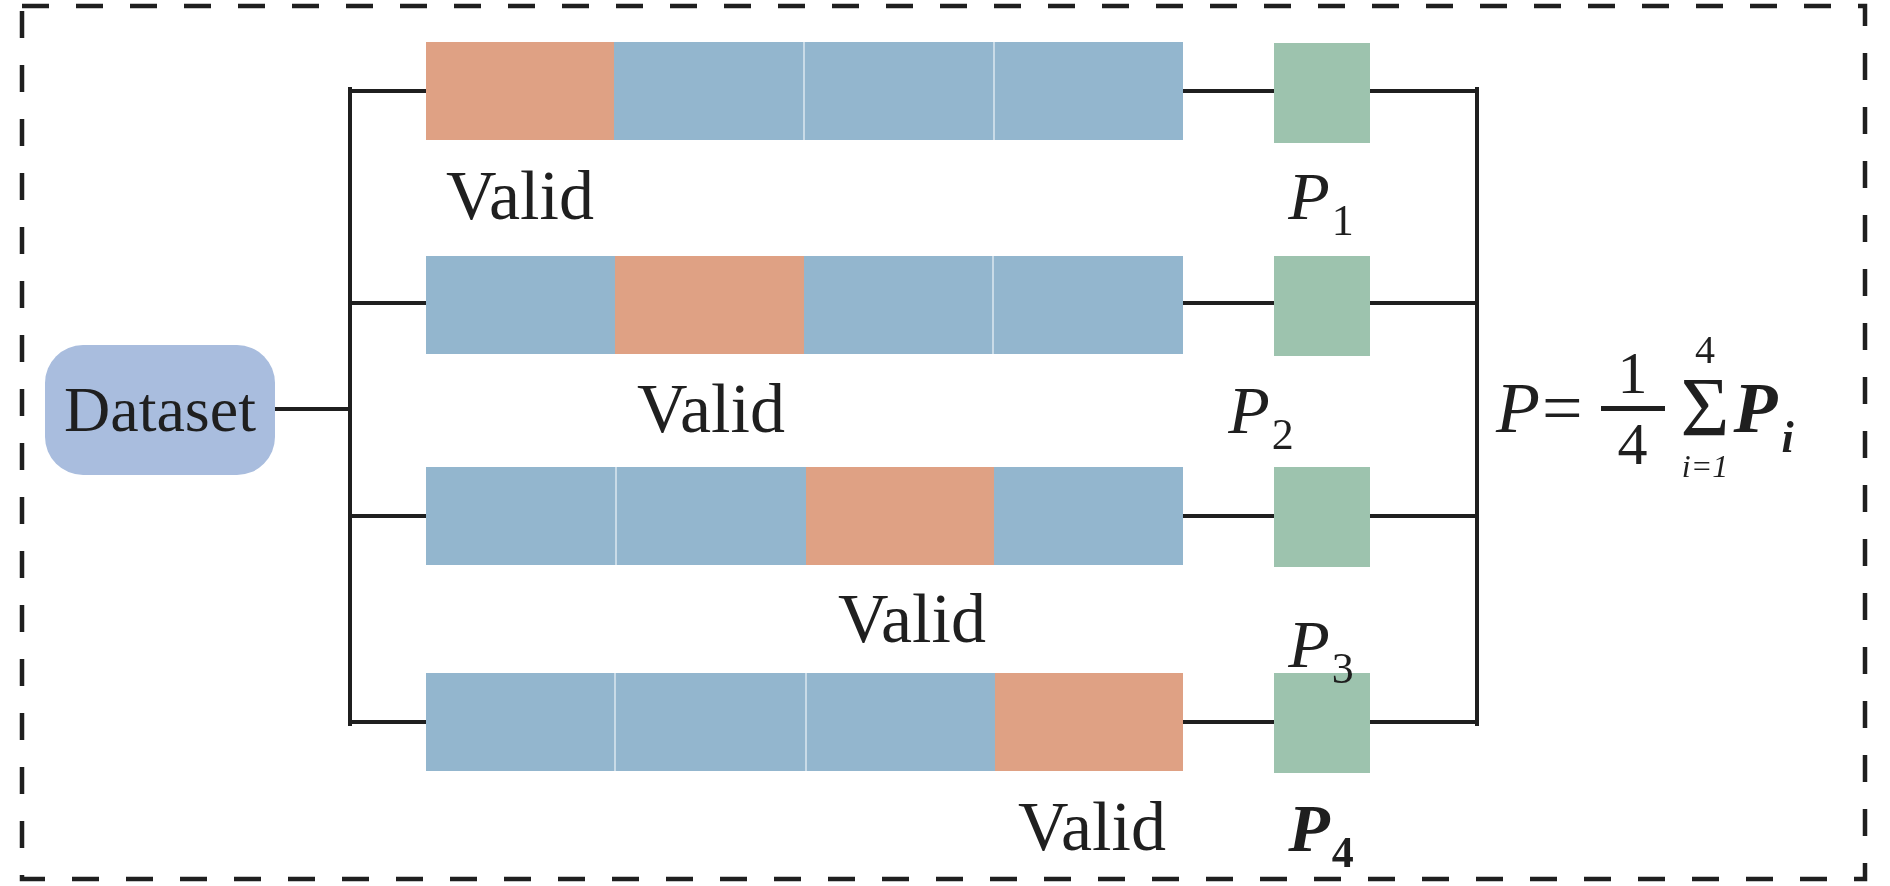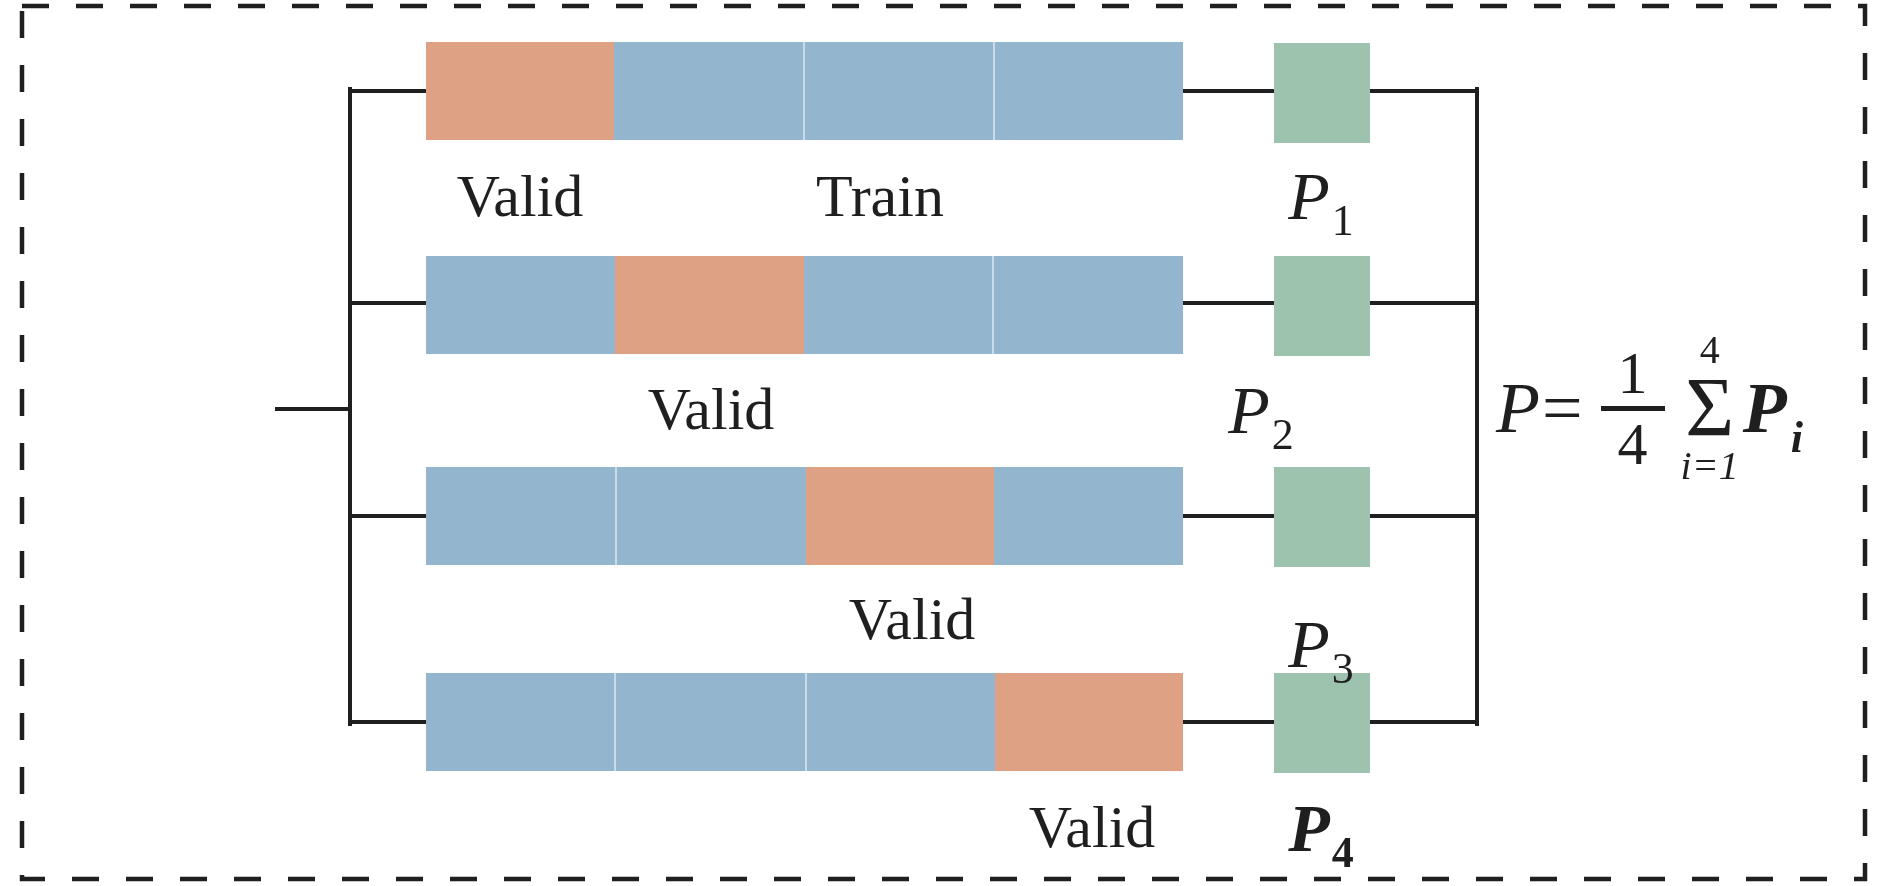--- a/index.html
+++ b/index.html
@@ -49,21 +49,21 @@
   }
   .score-r1 { top: 43px; }
   .score-r2 { top: 256px; }
   .score-r3 { top: 467px; }
   .score-r4 { top: 673px; }
 
   
   .bar-label {
     position: absolute;
     transform: translateX(-50%);
-    font-size: 60px;
+    font-size: 70px;
     line-height: 74px;
     white-space: nowrap;
   }
   
   .p-label {
     position: absolute;
     transform: translateX(-50%);
     white-space: nowrap;
   }
   .p-base { font-style: italic; font-size: 68px; line-height: 74px; }
@@ -83,21 +83,21 @@
     font-size: 60px; line-height: 62px;
   }
   .f-frac-bar { width: 64px; height: 5px; background: var(--line, #1f1f1f); margin: 2px 0; }
   .f-sum {
     display: flex; flex-direction: column; align-items: center;
     margin-right: 4px;
     line-height: 1;
   }
   .f-sum-top { font-size: 40px; line-height: 40px; }
   .f-sum-sym { font-size: 84px; line-height: 76px; }
-  .f-sum-bot { font-size: 40px; line-height: 40px; font-style: italic; }
+  .f-sum-bot { font-size: 32px; line-height: 40px; font-style: italic; }
   .f-term { white-space: nowrap; font-weight: bold; }
   .f-term-base { font-style: italic; font-size: 72px; }
   .f-term-sub  { font-style: italic; font-size: 44px; position: relative; top: 20px; left: 4px; }
 </style>
 </head>
 <body>
 
 <div id="stage">
 
   <svg id="wires" width="1890" height="886" viewBox="0 0 1890 886">
@@ -116,20 +116,23 @@
     <line x1="1180" y1="516" x2="1276" y2="516" stroke="#1f1f1f" stroke-width="4"></line>
     <line x1="1180" y1="722" x2="1276" y2="722" stroke="#1f1f1f" stroke-width="4"></line>
 
     <line x1="1368" y1="91" x2="1479" y2="91" stroke="#1f1f1f" stroke-width="4"></line>
     <line x1="1368" y1="303" x2="1479" y2="303" stroke="#1f1f1f" stroke-width="4"></line>
     <line x1="1368" y1="516" x2="1479" y2="516" stroke="#1f1f1f" stroke-width="4"></line>
     <line x1="1368" y1="722" x2="1479" y2="722" stroke="#1f1f1f" stroke-width="4"></line>
     <line x1="1477" y1="89" x2="1477" y2="724" stroke="#1f1f1f" stroke-width="4" stroke-linecap="square"></line>
   </svg>
 
+  <div class="dataset-box">
+    <span>Dataset</span>
+  </div>
 
   <div class="fold-bar bar-r1">
       <div class="seg valid"></div>
       <div class="seg train"></div>
       <div class="seg train seam"></div>
       <div class="seg train seam"></div>
     </div>
   <div class="fold-bar bar-r2">
       <div class="seg train"></div>
       <div class="seg valid"></div>
@@ -143,21 +146,20 @@
       <div class="seg train"></div>
     </div>
   <div class="fold-bar bar-r4">
       <div class="seg train"></div>
       <div class="seg train seam"></div>
       <div class="seg train seam"></div>
       <div class="seg valid"></div>
     </div>
 
   <div class="bar-label" style="left:520px; top:159px;">Valid</div>
-  <div class="bar-label" style="left:880px; top:159px;">Train</div>
   <div class="bar-label" style="left:711px; top:372px;">Valid</div>
   <div class="bar-label" style="left:912px; top:582px;">Valid</div>
   <div class="bar-label" style="left:1092px; top:790px;">Valid</div>
 
   <div class="score-box score-r1"></div>
   <div class="score-box score-r2"></div>
   <div class="score-box score-r3"></div>
   <div class="score-box score-r4"></div>
 
   <div class="p-label" style="left:1320px; top:159px;">

